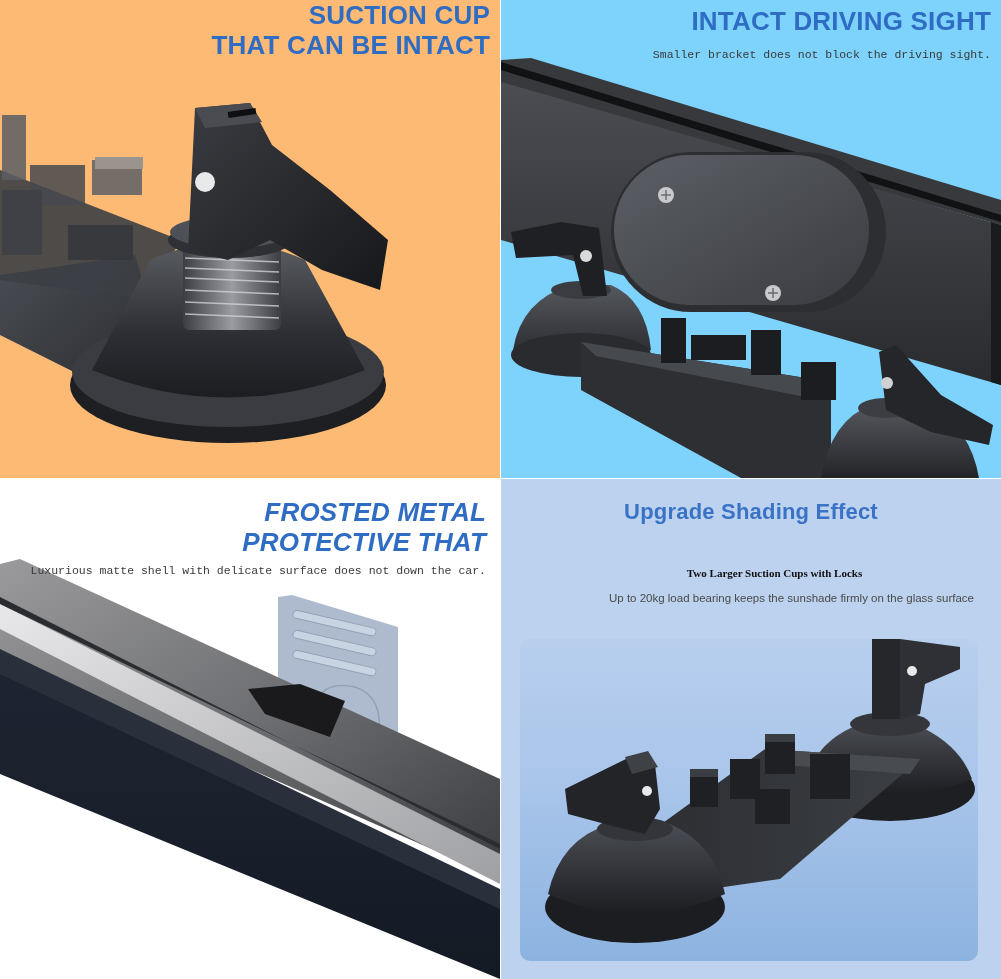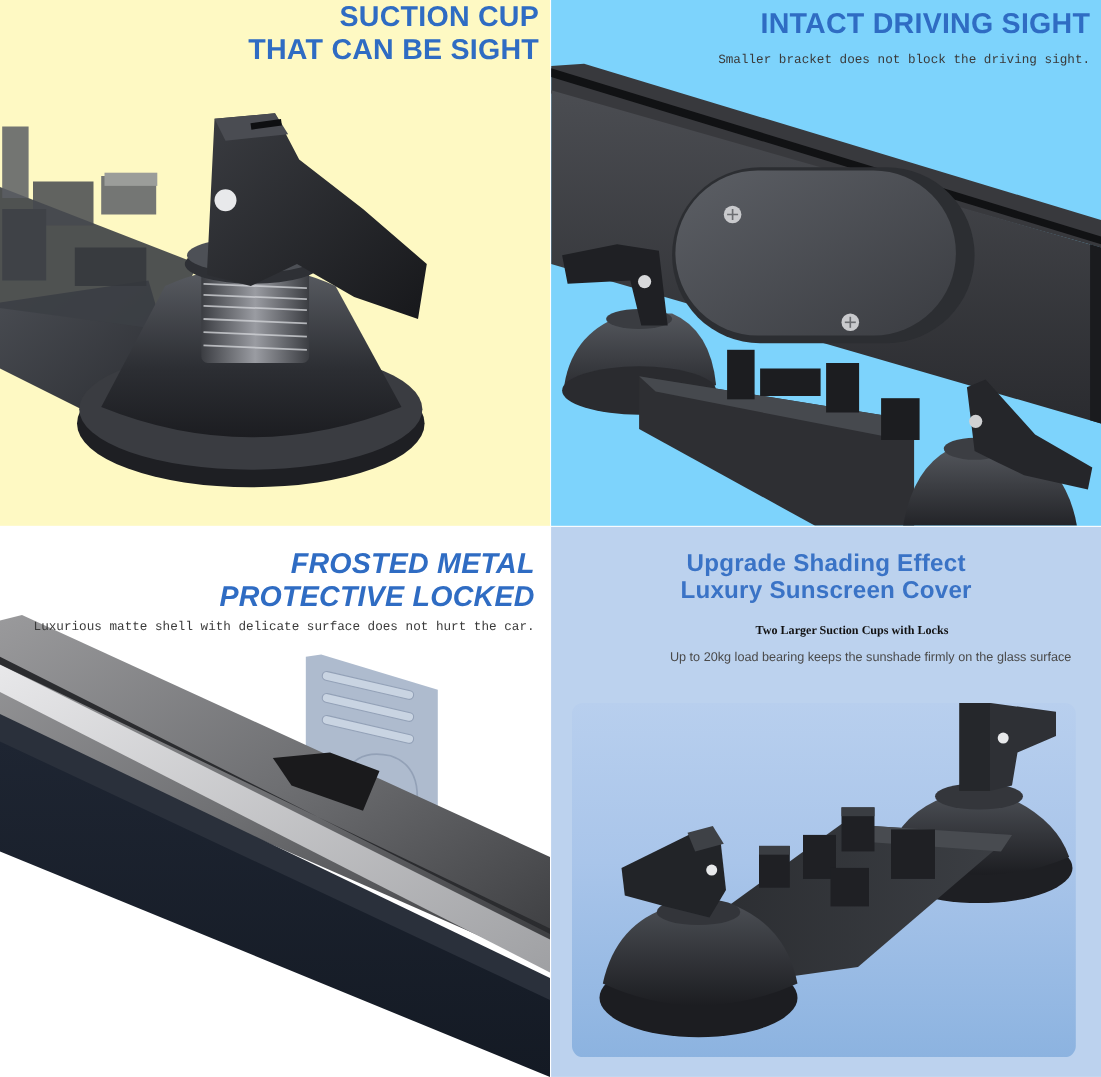--- a/index.html
+++ b/index.html
@@ -1,20 +1,20 @@
 <!DOCTYPE html>
 <html><head>
 <meta charset="utf-8">
 <style>
   * { box-sizing: border-box; margin: 0; padding: 0; }
   html, body { width: 1001px; height: 979px; background: #ffffff; overflow: hidden; }
   body { position: relative; font-family: "Liberation Sans", "DejaVu Sans", sans-serif; }
 
   .panel { position: absolute; overflow: hidden; }
-  #p-tl { left: 0; top: 0; width: 500px; height: 478px; background: #fef9c3; }
+  #p-tl { left: 0; top: 0; width: 500px; height: 478px; background: #fdba74; }
   #p-tr { left: 501px; top: 0; width: 500px; height: 478px; background: #7dd3fc; }
   #p-bl { left: 0; top: 479px; width: 500px; height: 500px; background: #ffffff; }
   #p-br { left: 501px; top: 479px; width: 500px; height: 500px; background: #bcd2ee; }
 
   .art { position: absolute; left: 0; top: 0; }
 
   .title {
     position: absolute; color: #2f6cc3; font-weight: bold;
     font-size: 26px; line-height: 30px; letter-spacing: 0.2px; text-align: right;
     white-space: nowrap;
@@ -112,21 +112,21 @@
     <ellipse cx="230" cy="232" rx="60" ry="16" fill="#4d5056"></ellipse>
 
     <path d="M195,108 L250,103 L272,145 L330,190 L388,240 L380,290 L322,270 L270,240 L228,260 L188,250 Z" fill="url(#tlLever)"></path>
     <path d="M195,108 L250,103 L262,122 L205,128 Z" fill="#4a4c52"></path>
     <rect x="228" y="110" width="28" height="6" fill="#0e0f11" transform="rotate(-8 242 113)"></rect>
     <circle cx="205" cy="182" r="10" fill="#e8e9eb"></circle>
   </svg>
 
   <div class="title" id="tl-title">
     <span class="hidden-line">SUCTION CUP</span>
-    <span class="hidden-line">THAT CAN BE SIGHT</span>
+    <span class="hidden-line">THAT CAN BE INTACT</span>
   </div>
 </section>
 
 <section class="panel" id="p-tr">
   <svg class="art" width="500" height="478" viewBox="0 0 500 478">
     <defs>
       <linearGradient id="trBar" x1="0" y1="0" x2="0" y2="1">
         <stop offset="0" stop-color="#4b4d52"></stop>
         <stop offset="1" stop-color="#2a2b2f"></stop>
       </linearGradient>
@@ -218,29 +218,28 @@
     <polygon points="0,125 500,365 500,370 0,118" fill="#2b2c2f"></polygon>
 
     <polygon points="248,210 300,205 345,222 330,258 265,235" fill="#1a1a1c"></polygon>
 
     <polygon points="0,170 500,410 500,460 0,220" fill="#2a303b"></polygon>
     <polygon points="0,195 500,430 500,500 0,295" fill="url(#blFace)"></polygon>
   </svg>
 
   <div class="title" id="bl-title">
     <span class="hidden-line">FROSTED METAL</span>
-    <span class="hidden-line">PROTECTIVE LOCKED</span>
-  </div>
-  <div class="desc" id="bl-desc">Luxurious matte shell with delicate surface does not hurt the car.</div>
+    <span class="hidden-line">PROTECTIVE THAT</span>
+  </div>
+  <div class="desc" id="bl-desc">Luxurious matte shell with delicate surface does not down the car.</div>
 </section>
 
 <section class="panel" id="p-br">
   <div class="title" id="br-title">
     <span class="hidden-line">Upgrade Shading Effect</span>
-    <span class="hidden-line">Luxury Sunscreen Cover</span>
   </div>
   <div id="br-subtitle">Two Larger Suction Cups with Locks</div>
   <div id="br-desc">Up to 20kg load bearing keeps the sunshade firmly on the glass surface</div>
 
   <div id="br-card">
     <svg class="art" width="458" height="322" viewBox="0 0 458 322">
       <defs>
         <linearGradient id="brCup" x1="0" y1="0" x2="0" y2="1">
           <stop offset="0" stop-color="#4a4d53"></stop>
           <stop offset="1" stop-color="#1c1d21"></stop>

